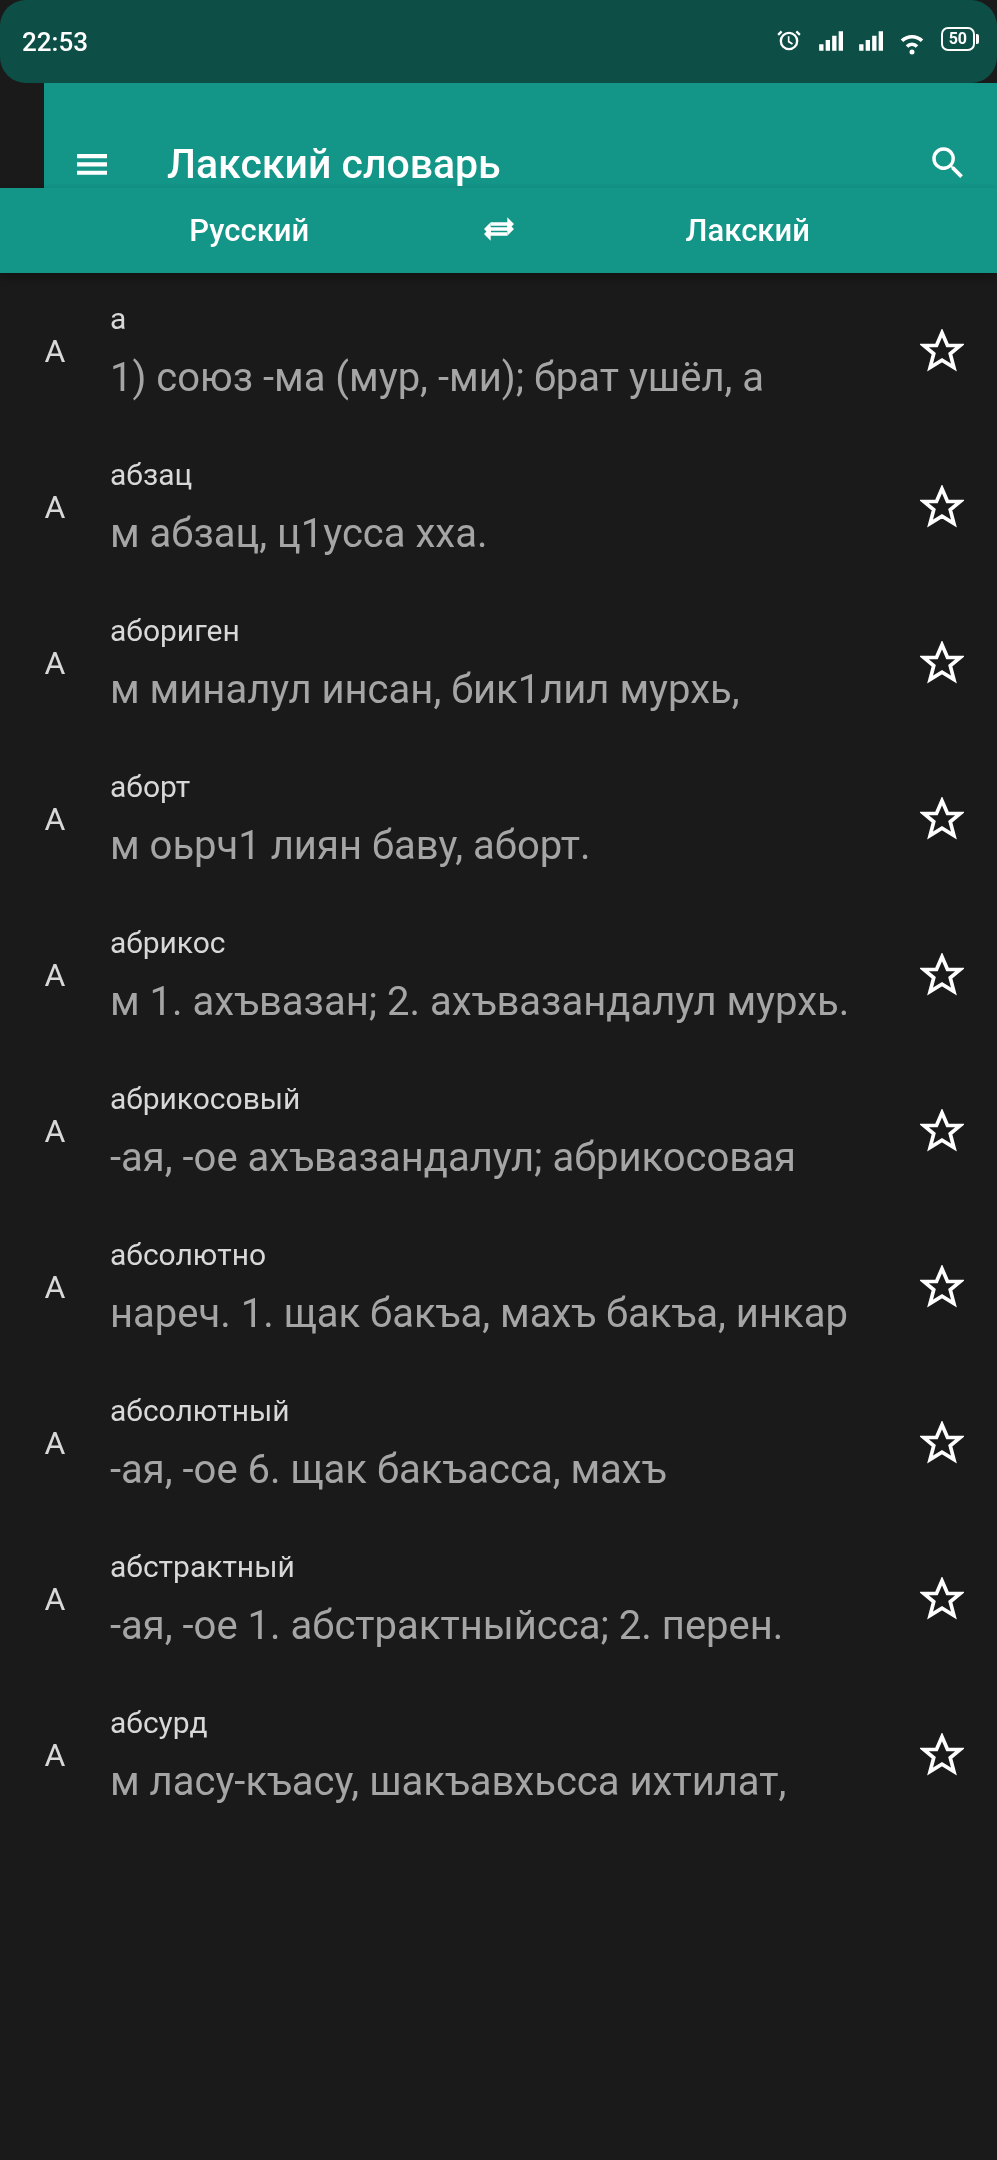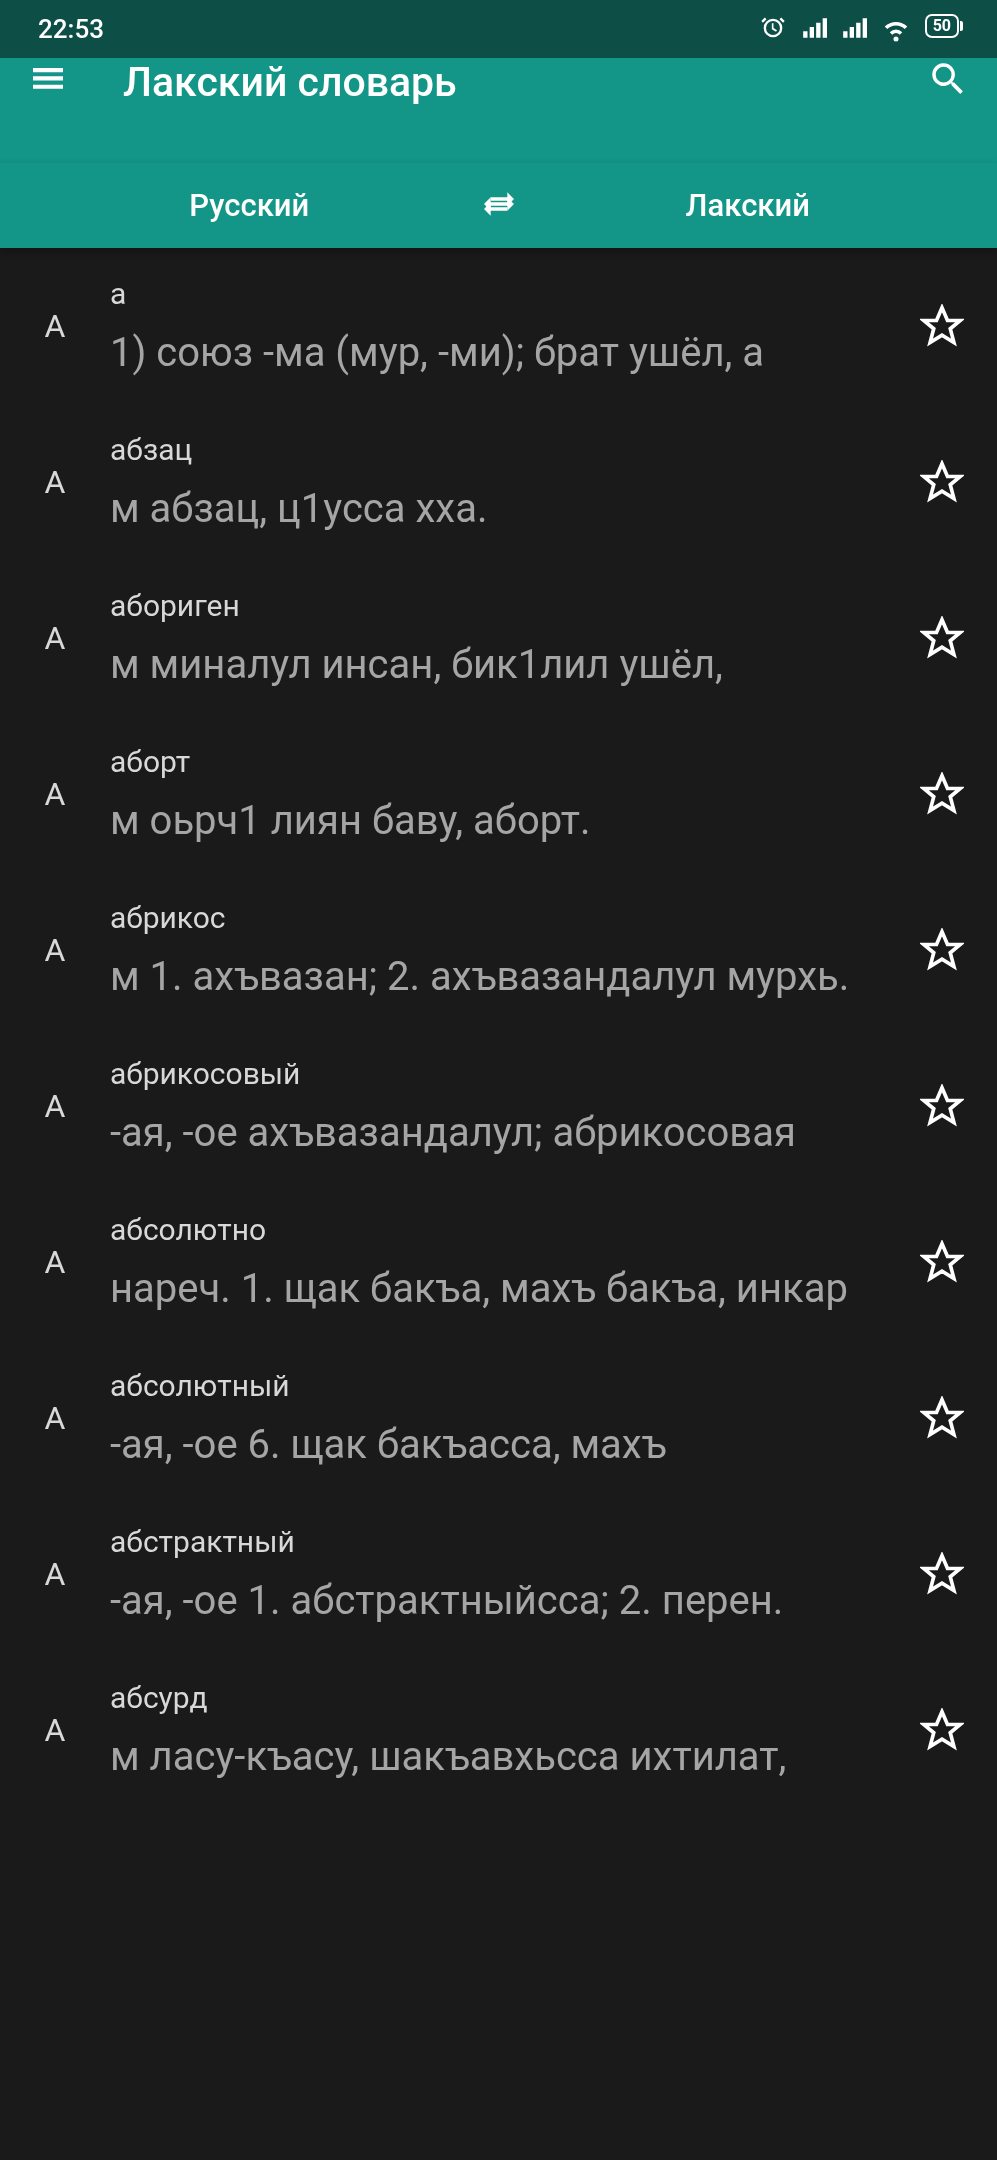--- a/index.html
+++ b/index.html
@@ -8,27 +8,28 @@
       box-sizing: border-box;
     }
     body {
       font-family: Roboto, Arial, sans-serif;
       background: #1a1a1a;
       width: 997px;
       height: 2160px;
       overflow: hidden;
     }
     .status-bar {
-      height: 58px;
+      height: 83px;
       background: #0d4f47;
       display: flex;
       align-items: center;
       justify-content: space-between;
-      padding: 0 38px;
+      padding: 0 22px;
       color: white;
+      border-radius: 26px;
     }
     .status-time {
       font-size: 26px;
       font-weight: 500;
     }
     .status-icons {
       display: flex;
       gap: 14px;
     }
     .status-icons svg {
@@ -56,22 +57,23 @@
     }
     .battery-text {
       font-size: 16px;
       font-weight: bold;
       line-height: 1;
     }
     .app-bar {
       height: 105px;
       background: #139587;
       display: flex;
-      align-items: flex-start;
+      align-items: flex-end;
       padding: 0 28px;
+      margin-left: 44px;
     }
     .menu-icon {
       margin-right: 55px;
       cursor: pointer;
     }
     .app-title {
       flex: 1;
       font-size: 41px;
       font-weight: 500;
       color: white;
@@ -216,21 +218,21 @@
     <div class="star-icon">
       <svg width="44" height="44" viewBox="0 0 24 24" fill="none" stroke="white" stroke-width="2">
           <path d="M12 2l3 7h7l-5.5 4.5 2 7.5L12 17l-6.5 4 2-7.5L2 9h7l3-7z"></path>
         </svg>
     </div>
   </div>
   <div class="entry">
     <div class="entry-letter">А</div>
     <div class="entry-content">
       <div class="entry-word">абориген</div>
-      <div class="entry-def">м миналул инсан, бик1лил ушёл,</div>
+      <div class="entry-def">м миналул инсан, бик1лил мурхь,</div>
     </div>
     <div class="star-icon">
       <svg width="44" height="44" viewBox="0 0 24 24" fill="none" stroke="white" stroke-width="2">
           <path d="M12 2l3 7h7l-5.5 4.5 2 7.5L12 17l-6.5 4 2-7.5L2 9h7l3-7z"></path>
         </svg>
     </div>
   </div>
   <div class="entry">
     <div class="entry-letter">А</div>
     <div class="entry-content">

